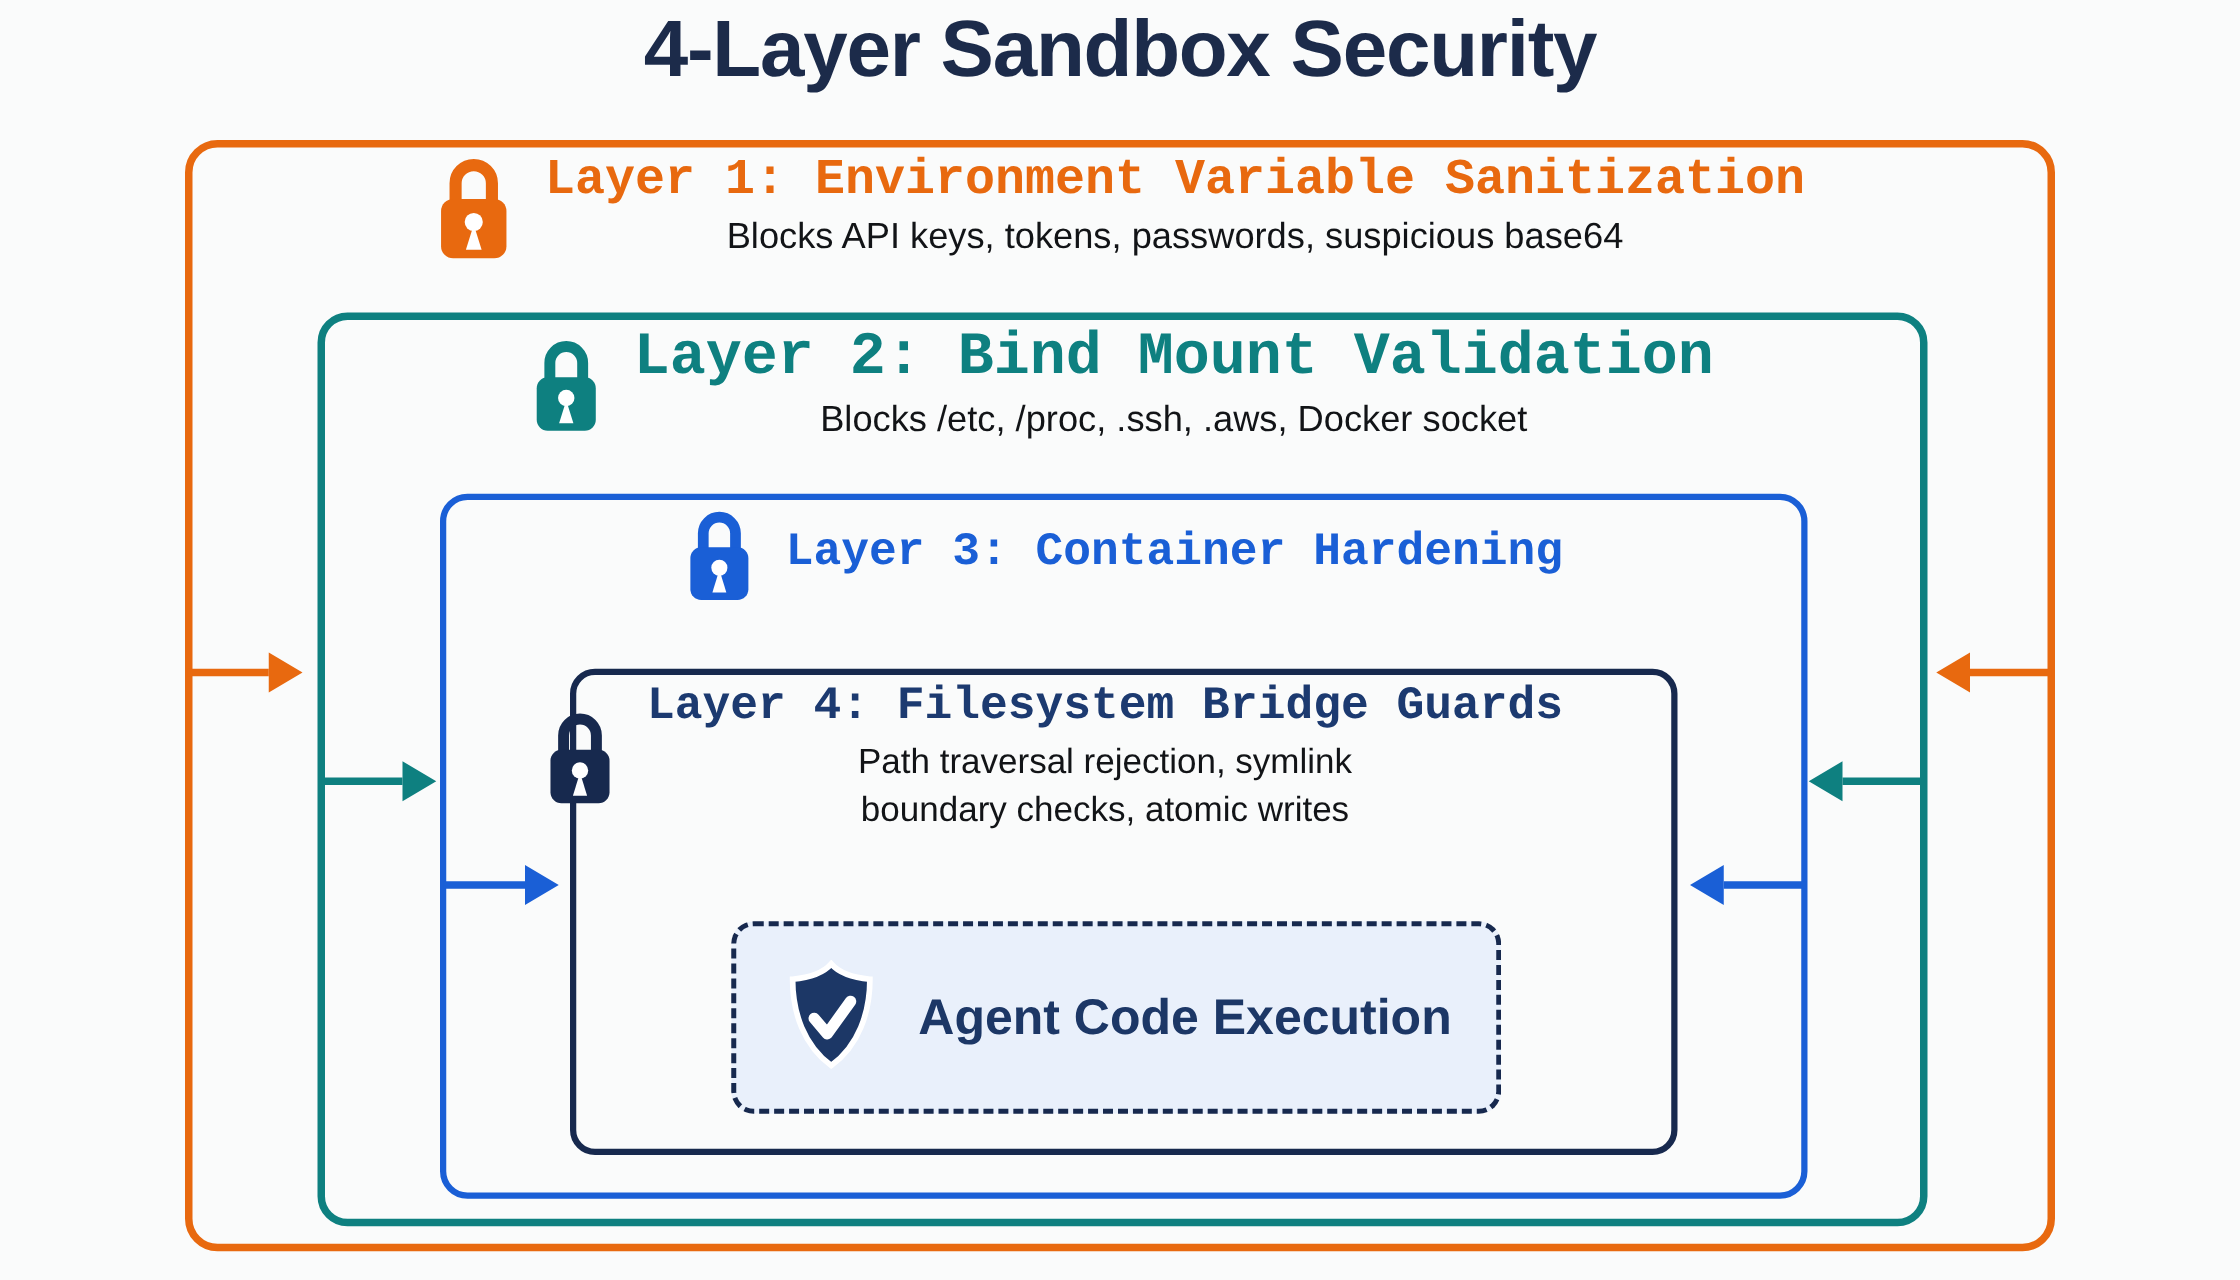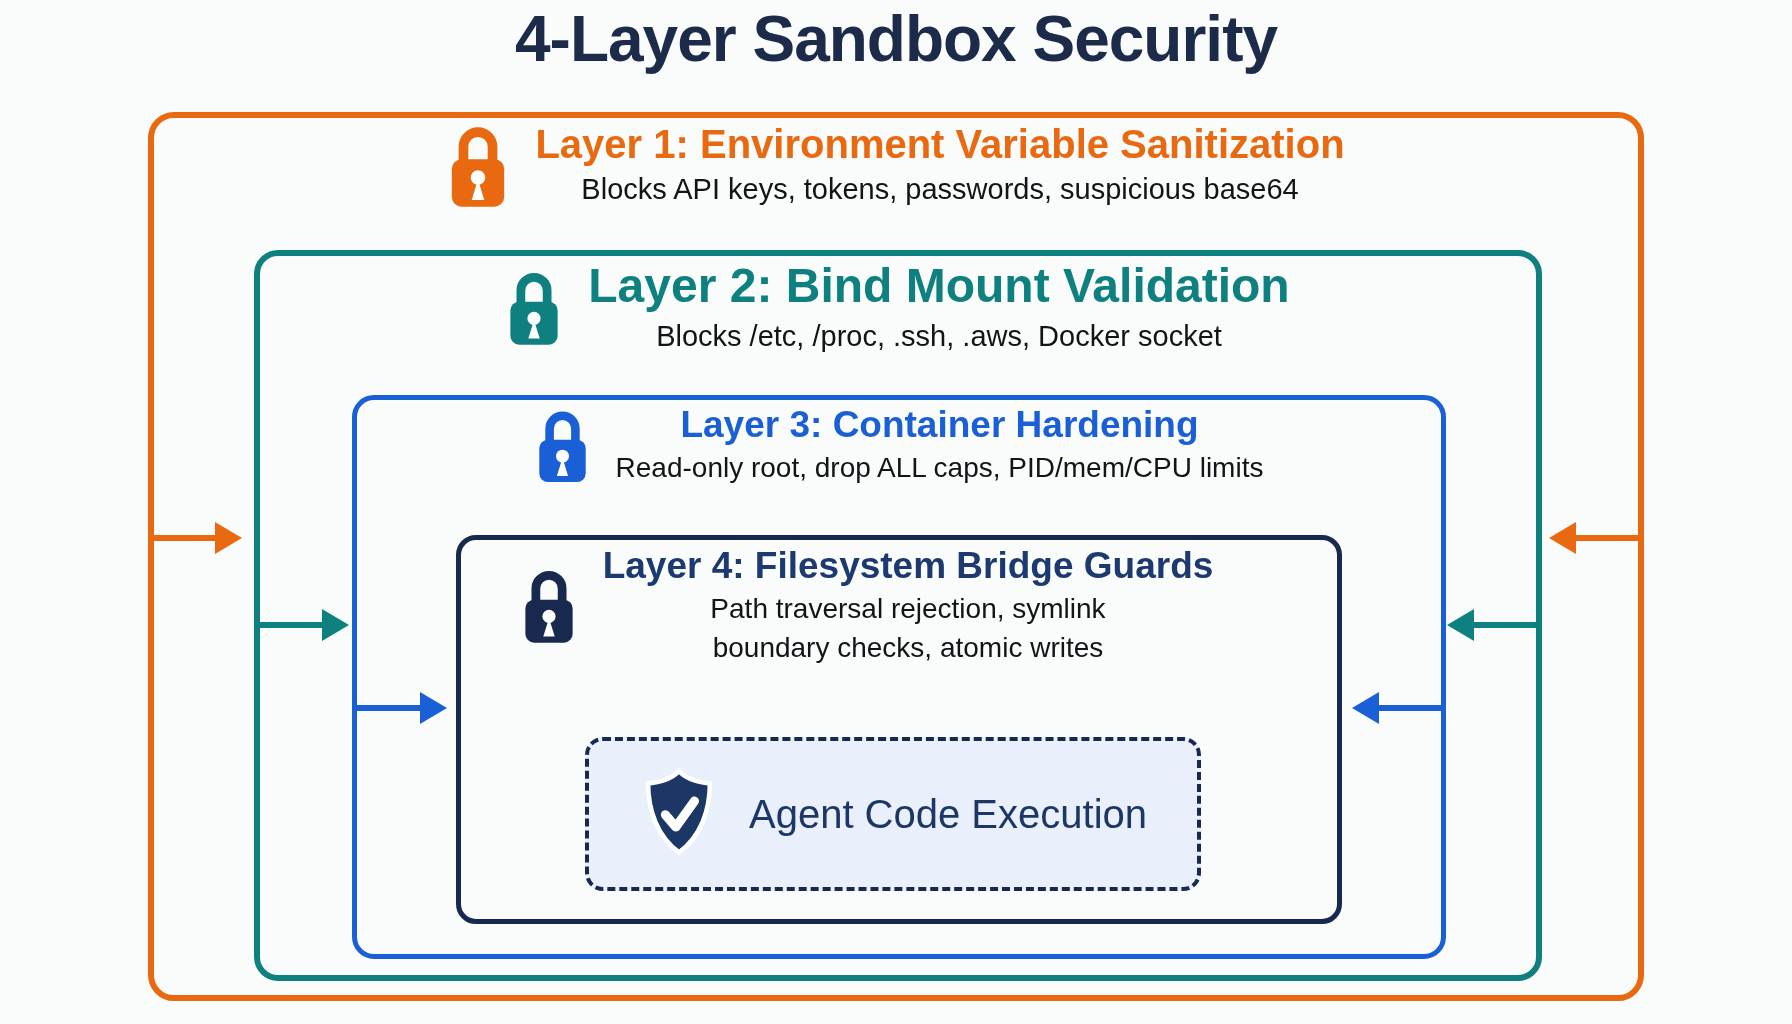--- a/index.html
+++ b/index.html
@@ -31,38 +31,38 @@
     border:4px dashed var(--layer4);border-radius:18px;
     background:var(--core_bg,#e9f0fb);
     display:flex;align-items:center;justify-content:center;gap:30px;
   }
   .layer-header{
     position:absolute;display:flex;justify-content:center;align-items:center;gap:26px;
   }
   .hdr-l1{left:148px;top:120px;width:1496px;}
   .hdr-l2{left:254px;top:258px;width:1288px;}
   .hdr-l3{left:352px;top:403px;width:1094px;}
-  .hdr-l4{left:456px;top:544px;width:822px;}
+  .hdr-l4{left:432px;top:544px;width:822px;}
   .hdr-text{display:flex;flex-direction:column;align-items:center;gap:3px;}
-  .layer-title{font-weight:700;line-height:1.18;}
+  .layer-title{font-weight:700;line-height:1.18;font-family:Liberation Mono, monospace;}
   .t-l1{font-size:40px;color:var(--layer1);}
   .t-l2{font-size:48px;color:var(--layer2);}
   .t-l3{font-size:37px;color:var(--layer3);}
   .t-l4{font-size:37px;color:var(--layer4_text);}
   .layer-sub{
     font-size:29px;color:var(--body_text,#121417);line-height:1.3;text-align:left;
   }
   .sub-l3,.sub-l4{font-size:28px;}
   .lock{display:block;}
   .lock-l1{width:62px;height:90px;color:var(--layer1);}
   .lock-l2{width:56px;height:82px;color:var(--layer2);}
   .lock-l3{width:55px;height:80px;color:var(--layer3);}
   .lock-l4{width:56px;height:82px;color:var(--layer4);}
   .core-label{
-    font-size:40px;font-weight:400;color:var(--core_text,#1c3766);
+    font-size:40px;font-weight:700;color:var(--core_text,#1c3766);
   }
   .shield{width:80px;height:88px;}
   .arrow{
     position:absolute;display:flex;align-items:center;width:92px;height:32px;
   }
   .arrow .shaft{height:6px;flex:1;background:var(--ac);}
   .arrow .head-right{
     width:0;height:0;
     border-top:16px solid transparent;border-bottom:16px solid transparent;
     border-left:27px solid var(--ac);
@@ -128,21 +128,20 @@
     <span>
       <svg class="lock lock-l3" viewBox="0 0 64 92">
         <path d="M17 48 V27 a15 15 0 0 1 30 0 V48" fill="none" stroke="currentColor" stroke-width="10"></path>
         <rect x="5" y="40" width="54" height="49" rx="10" fill="currentColor"></rect>
         <circle cx="32" cy="59" r="7.5" fill="#fff"></circle>
         <path d="M32 61 L25.5 82 H38.5 Z" fill="#fff"></path>
       </svg>
     </span>
     <span class="hdr-text">
       <span class="layer-title t-l3">Layer 3: Container Hardening</span>
-      <span class="layer-sub sub-l3">Read-only root, drop ALL caps, PID/mem/CPU limits</span>
     </span>
   </div>
 
   <div class="layer-header hdr-l4">
     <span>
       <svg class="lock lock-l4" viewBox="0 0 64 92">
         <path d="M17 48 V27 a15 15 0 0 1 30 0 V48" fill="none" stroke="currentColor" stroke-width="10"></path>
         <rect x="5" y="40" width="54" height="49" rx="10" fill="currentColor"></rect>
         <circle cx="32" cy="59" r="7.5" fill="#fff"></circle>
         <path d="M32 61 L25.5 82 H38.5 Z" fill="#fff"></path>

